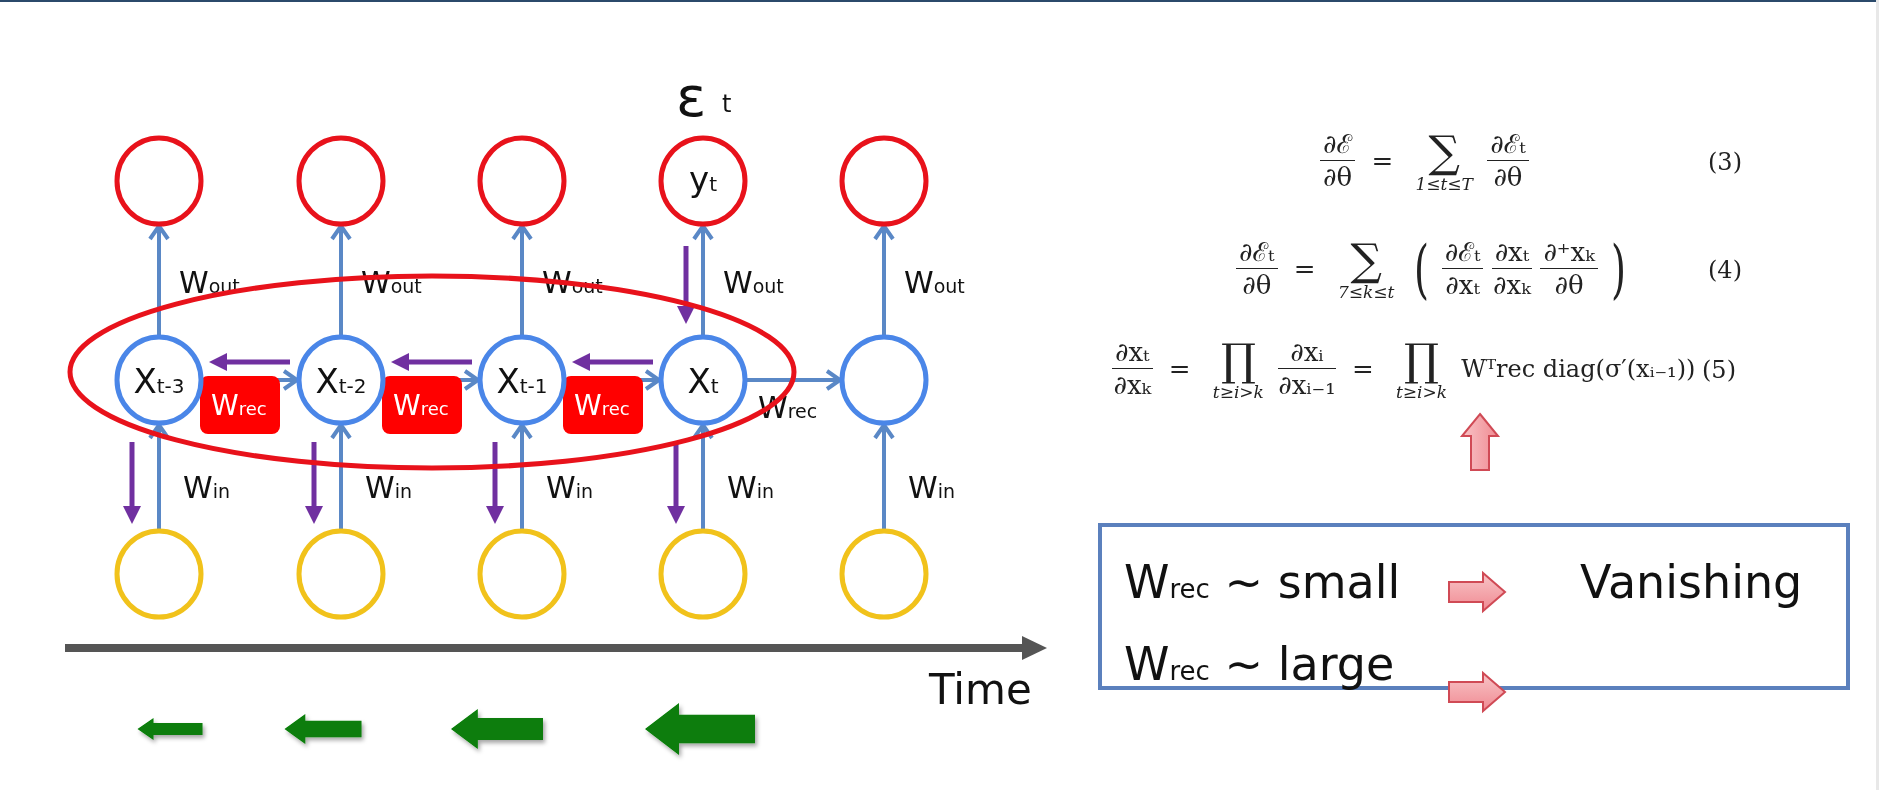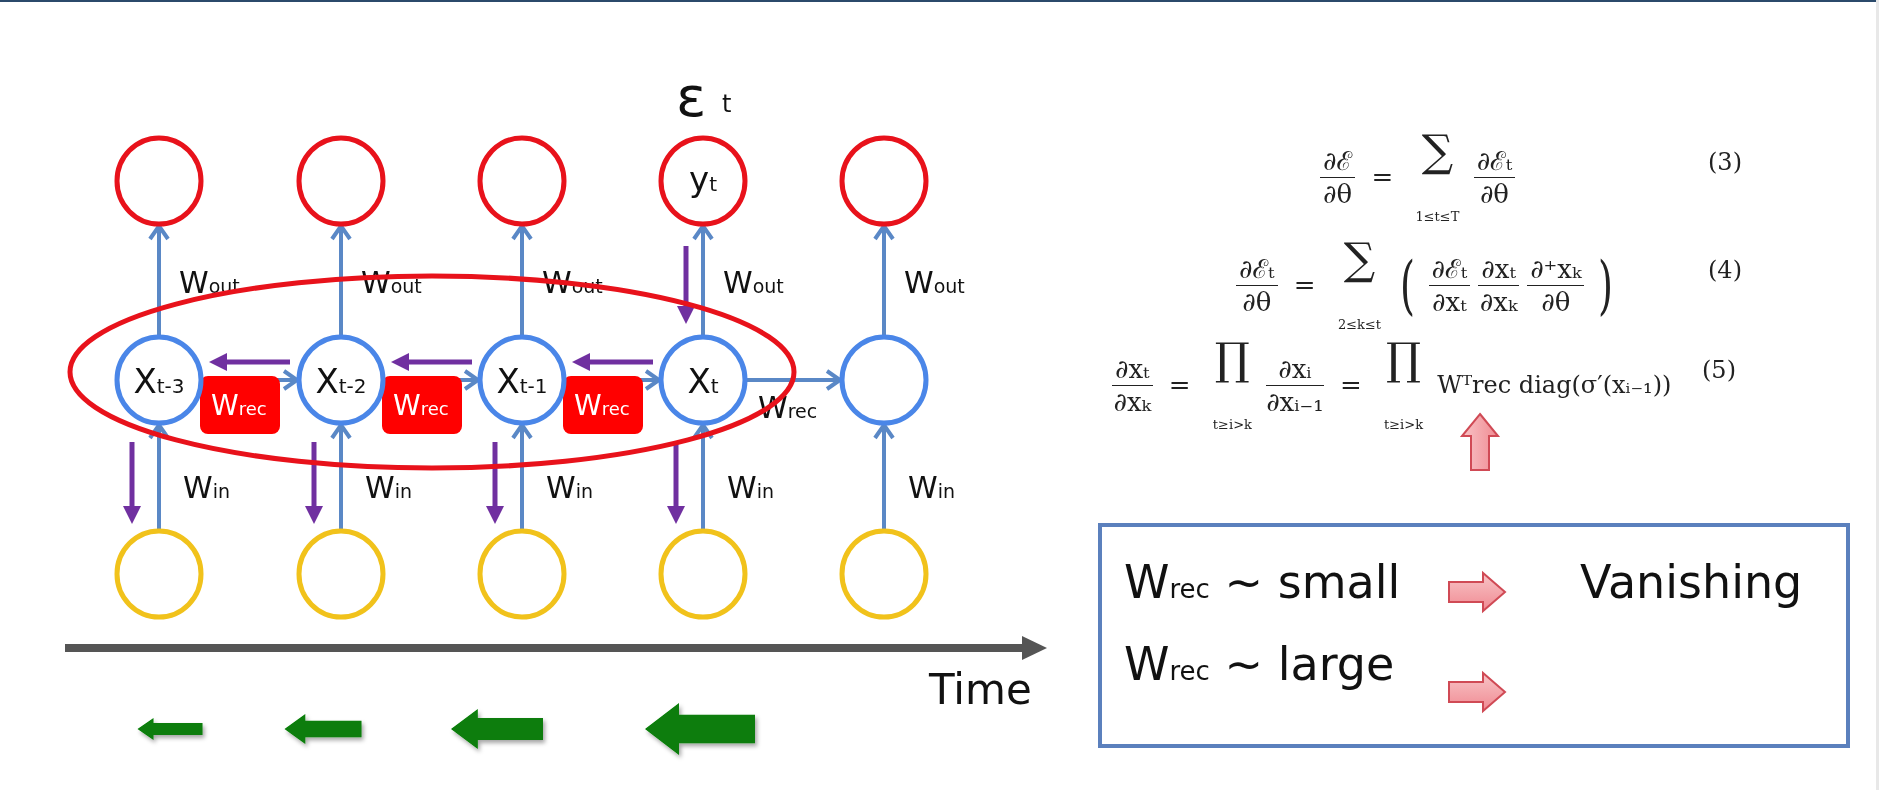--- a/index.html
+++ b/index.html
@@ -8,24 +8,24 @@
   .rightedge { position:absolute; right:0; top:0; width:3px; height:790px; background:#e8e8e8; }
   svg.diagram { position:absolute; left:0; top:0; }
   .lbl { font-family:"DejaVu Sans", sans-serif; fill:#111; }
   .math { position:absolute; font-family:"DejaVu Serif", serif; color:#222; font-size:26px; }
   .eqnum { position:absolute; font-family:"DejaVu Serif", serif; color:#222; font-size:24px; }
   .frac { display:inline-block; vertical-align:middle; text-align:center; }
   .frac .num { display:block; border-bottom:1.5px solid #222; padding:0 3px; line-height:32px; }
   .frac .den { display:block; line-height:32px; }
   .bigop { display:inline-block; vertical-align:middle; text-align:center; margin:0 6px; }
   .bigop .sym { display:block; font-size:44px; line-height:46px; }
-  .bigop .lim { display:block; font-size:13px; line-height:18px;margin-top:34px; }
+  .bigop .lim { display:block; font-size:17px; font-style:italic; line-height:18px; }
   .op { display:inline-block; vertical-align:middle; margin:0 8px; }
   .paren { display:inline-block; vertical-align:middle; font-size:64px; font-weight:200; transform:scaleX(0.6); line-height:64px; }
-  .box { position:absolute; left:1098px; top:523px; width:752px; height:225px; border:4px solid #5b80bd; box-sizing:border-box; background:#fff; }
+  .box { position:absolute; left:1098px; top:523px; width:752px; height:167px; border:4px solid #5b80bd; box-sizing:border-box; background:#fff; }
   .row { position:absolute; left:22px; font-family:"DejaVu Sans", sans-serif; font-size:46px; color:#111; white-space:nowrap; }
   .row .sub { font-size:26px; }
   .pinkarrow { position:absolute; }
 </style>
 </head>
 <body>
 
 <div class="topbar"></div>
 <div class="rightedge"></div>
 
@@ -174,21 +174,21 @@
   <span class="frac"><span class="num">∂ℰ</span><span class="den">∂θ</span></span>
   <span class="op">=</span>
   <span class="bigop"><span class="sym">∑</span><span class="lim">1≤t≤T</span></span>
   <span class="frac"><span class="num">∂ℰₜ</span><span class="den">∂θ</span></span>
 </div>
 <div class="eqnum" style="left:1708px; top:148px;">(3)</div>
 
 <div class="math" style="left:1236px; top:236px;">
   <span class="frac"><span class="num">∂ℰₜ</span><span class="den">∂θ</span></span>
   <span class="op">=</span>
-  <span class="bigop"><span class="sym">∑</span><span class="lim">2≤k≤t</span></span>
+  <span class="bigop"><span class="sym">∑</span><span class="lim">7≤k≤t</span></span>
   <span class="paren">(</span>
   <span class="frac"><span class="num">∂ℰₜ</span><span class="den">∂xₜ</span></span>
   <span class="frac"><span class="num">∂xₜ</span><span class="den">∂xₖ</span></span>
   <span class="frac"><span class="num">∂⁺xₖ</span><span class="den">∂θ</span></span>
   <span class="paren">)</span>
 </div>
 <div class="eqnum" style="left:1708px; top:256px;">(4)</div>
 
 <div class="math" style="left:1112px; top:336px;">
   <span class="frac"><span class="num">∂xₜ</span><span class="den">∂xₖ</span></span>

